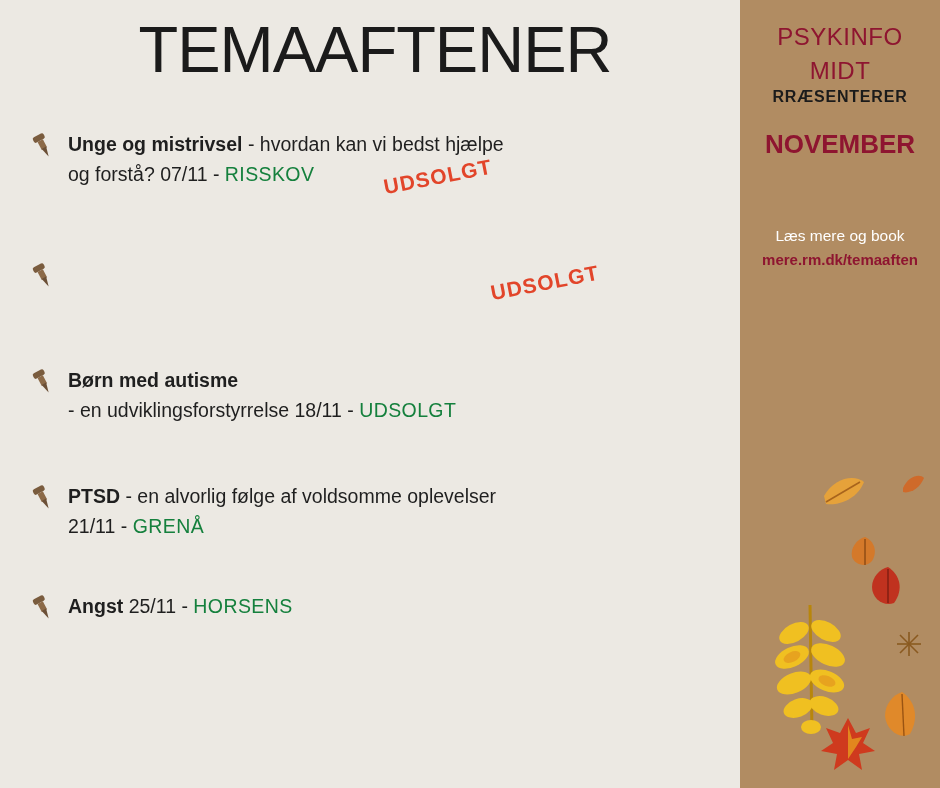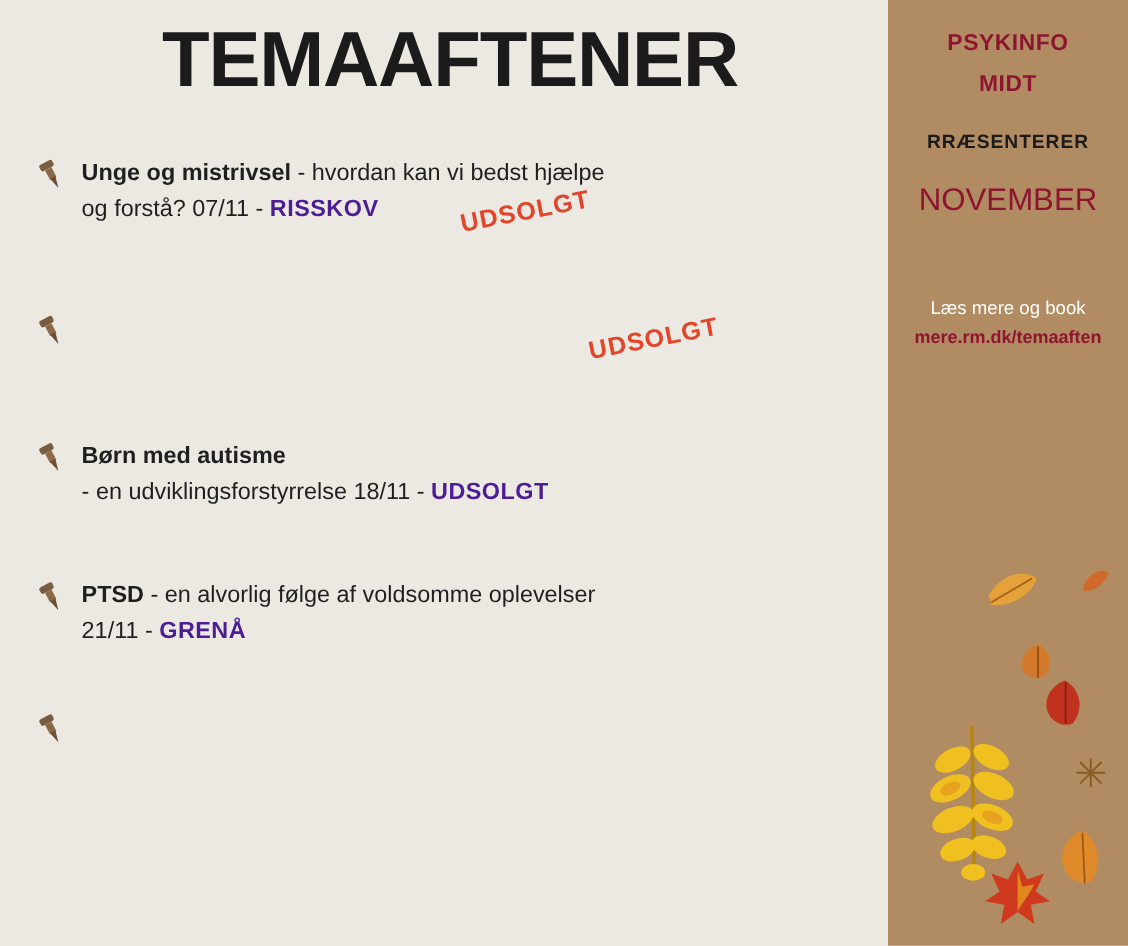--- a/index.html
+++ b/index.html
@@ -22,21 +22,21 @@
   }
   .left-col {
     position: relative;
     width: 740px;
     height: 788px;
     background: #ece9e3;
     box-sizing: border-box;
   }
   .title {
     font-size: 65px;
-    font-weight: bold;
+    font-weight: normal;
     letter-spacing: -1px;
     color: #1b1b1b;
     text-align: center;
     margin: 12px 0 0 0;
     padding-left: 10px;
     font-family: "Liberation Sans", sans-serif;
   }
   .events {
     margin-top: 42px;
     padding-left: 28px;
@@ -58,22 +58,22 @@
   .event-text {
     font-size: 19.5px;
     line-height: 30px;
     color: #1f1f1f;
     max-width: 640px;
   }
   .bold {
     font-weight: bold;
   }
   .city {
-    color: #4c1d95;
-    font-weight: bold;
+    color: #15803d;
+    font-weight: normal;
     letter-spacing: 0.4px;
   }
   .sold-out {
     position: absolute;
     color: #e2452a;
     font-weight: bold;
     font-size: 21px;
     letter-spacing: 1px;
     transform: rotate(-11deg);
   }
@@ -84,38 +84,37 @@
   .right-col {
     position: relative;
     width: 200px;
     height: 788px;
     background: #b18c62;
     overflow: hidden;
   }
   .brand {
     text-align: center;
     color: #8e1530;
-    font-weight: bold;
-    font-size: 19px;
+    font-weight: normal;
+    font-size: 24px;
     line-height: 34px;
     letter-spacing: 0.5px;
     margin-top: 20px;
   }
   .presents {
     text-align: center;
     color: #1b1b1b;
     font-weight: bold;
     font-size: 16px;
     letter-spacing: 0.8px;
-    margin-top: 22px;
   }
   .month {
     text-align: center;
     color: #8e1530;
-    font-weight: normal;
+    font-weight: bold;
     font-size: 26px;
     line-height: 32px;
     margin-top: 22px;
   }
   .booking {
     text-align: center;
     color: #ffffff;
     font-size: 15.5px;
     line-height: 24px;
     margin-top: 64px;
@@ -206,20 +205,23 @@
       <div class="event" style="min-height:40px;margin-bottom:0;">
         <span class="pin">
           <svg width="30" height="30" viewBox="0 0 30 30">
             <g transform="rotate(-28 15 15)">
               <rect x="9" y="3" width="12" height="6" rx="2" fill="#7a5c3e"></rect>
               <rect x="12" y="9" width="6" height="9" fill="#8c6a48"></rect>
               <polygon points="15,27 12.5,17 17.5,17" fill="#6b4f36"></polygon>
             </g>
           </svg>
         </span>
+        <div class="event-text">
+          <span class="bold">Angst</span><span> 25/11 - </span><span class="city">HORSENS</span>
+        </div>
       </div>
 
     </div>
   </div>
 
   <div class="right-col">
     <div class="brand">
       <div>PSYKINFO</div>
       <div>MIDT</div>
     </div>

